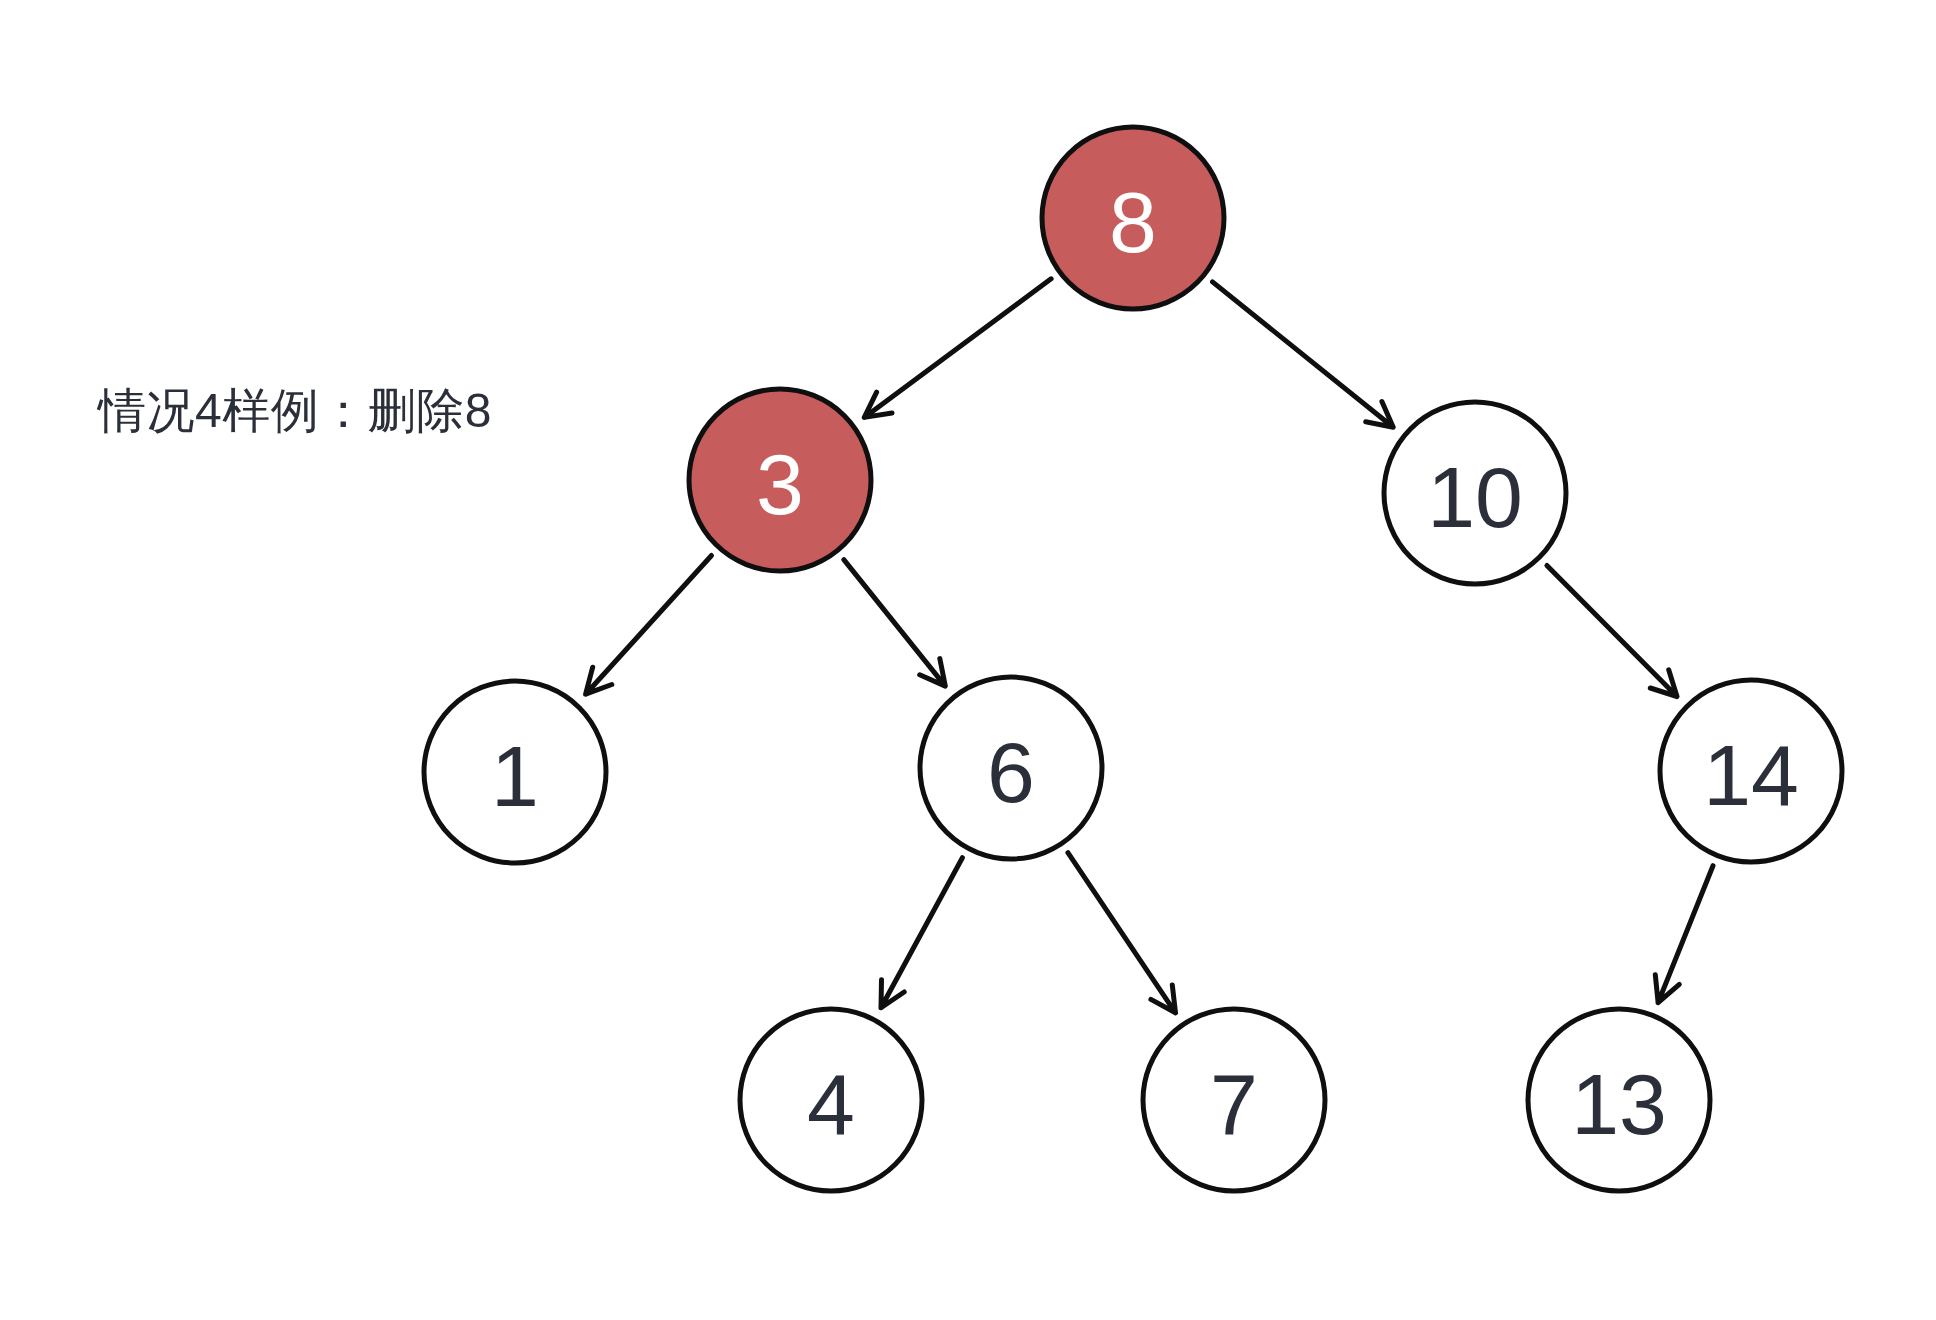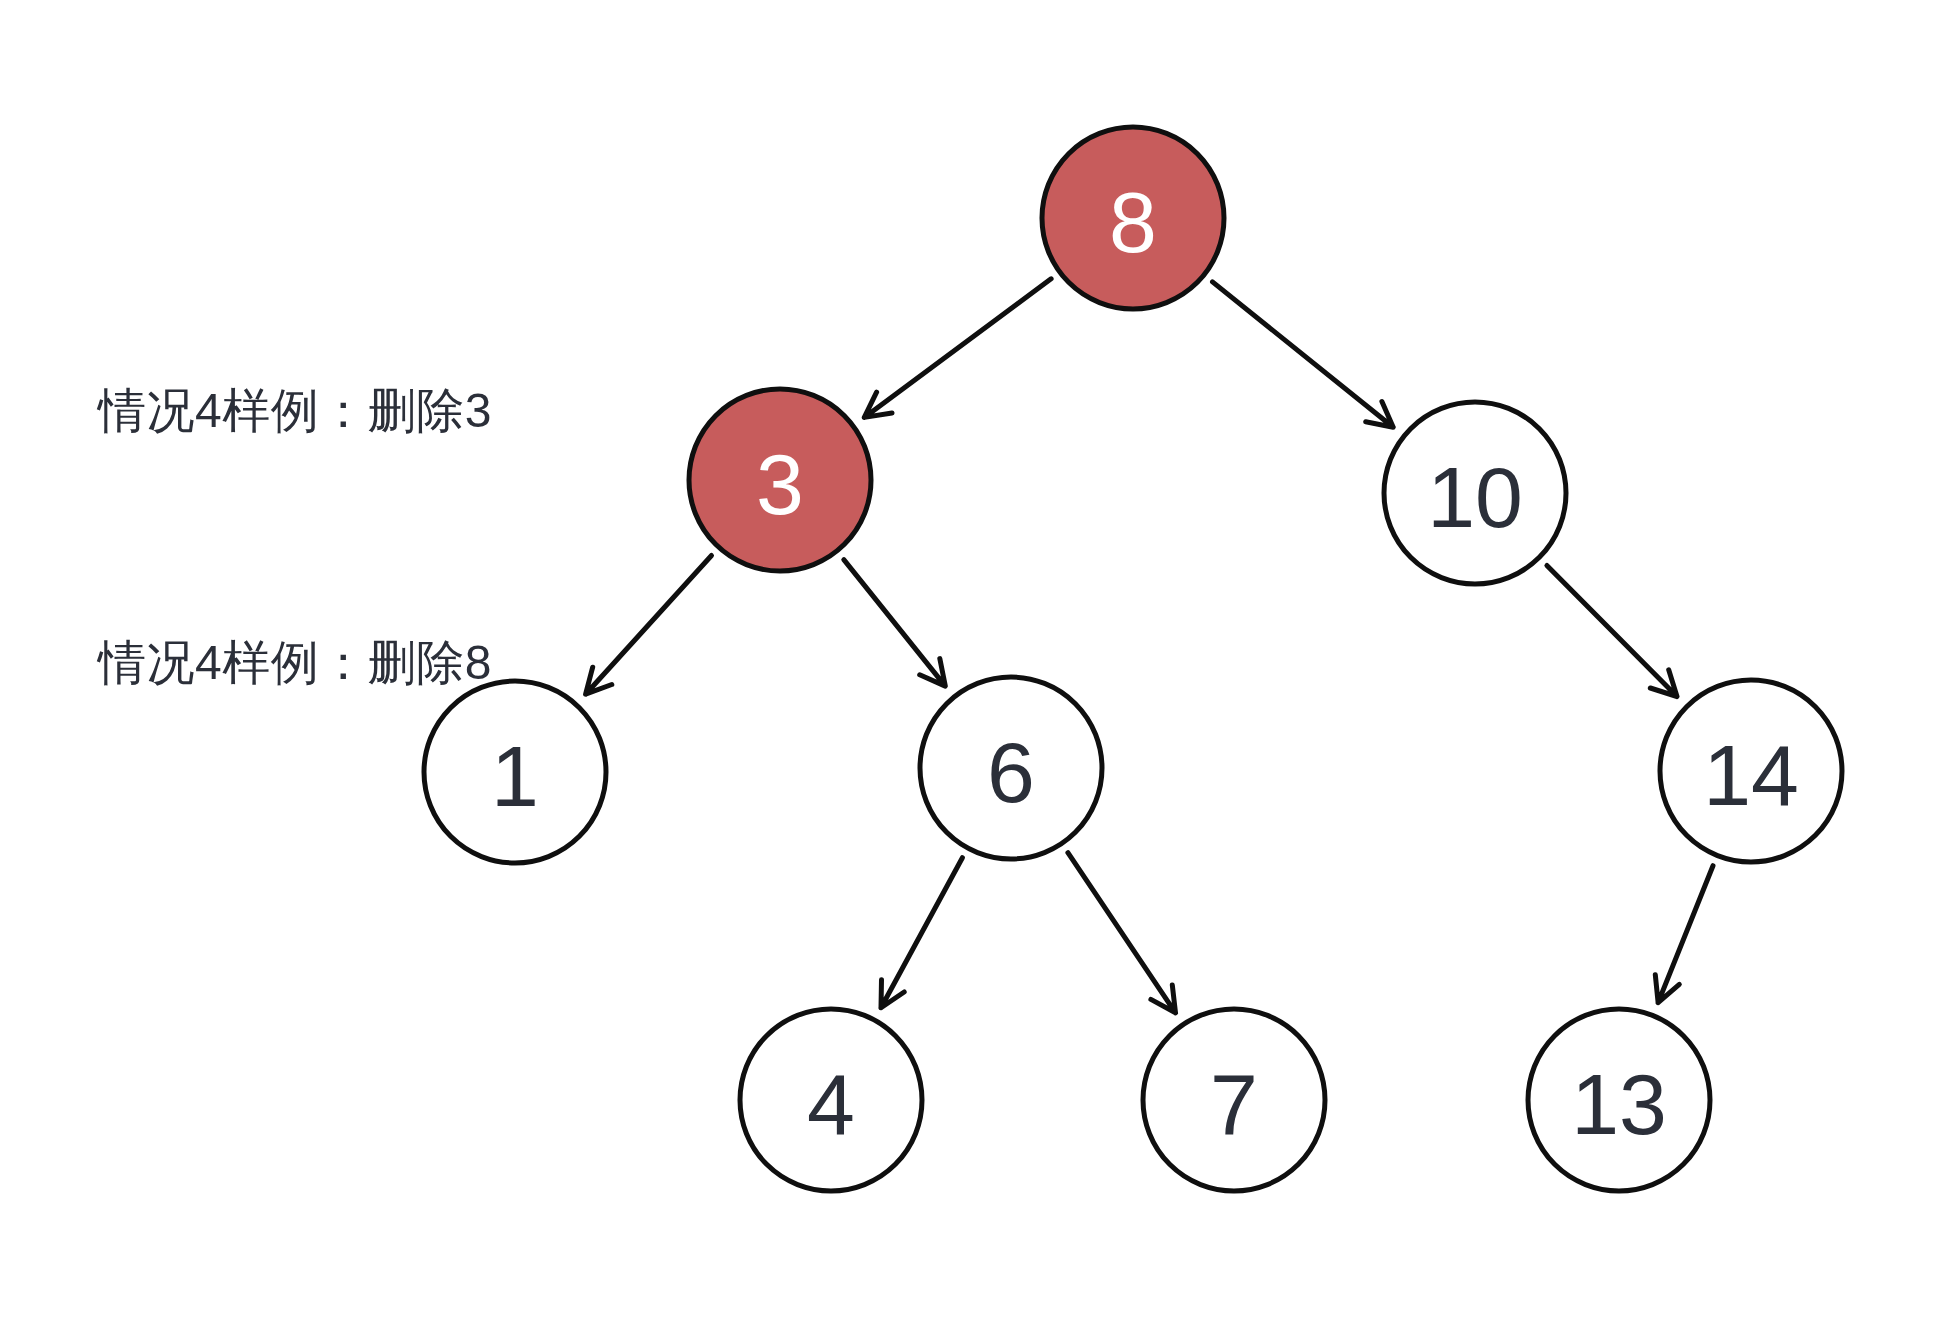--- a/index.html
+++ b/index.html
@@ -36,21 +36,20 @@
   .node-label {
     font-family: "Liberation Sans", "DejaVu Sans", sans-serif;
     font-weight: 400;
   }
 </style>
 </head>
 <body>
 
 <div class="canvas">
   <div class="caption">
-    <div>情况4样例：删除3</div>
     <div>情况4样例：删除8</div>
   </div>
   <svg class="tree-svg" viewBox="0 0 1936 1320" xmlns="http://www.w3.org/2000/svg">
       <g>
         <path d="M 1051.1 278.8 L 864.3 417.4
         M 876.6 392.2 L 864.3 417.4 L 892.0 413.0" fill="none" stroke="#0f0f0f" stroke-width="5" stroke-linecap="round" stroke-linejoin="round"></path>
       </g>
       <g>
         <path d="M 1212.5 281.9 L 1393.2 427.2
         M 1365.7 421.7 L 1393.2 427.2 L 1381.9 401.6" fill="none" stroke="#0f0f0f" stroke-width="5" stroke-linecap="round" stroke-linejoin="round"></path>

